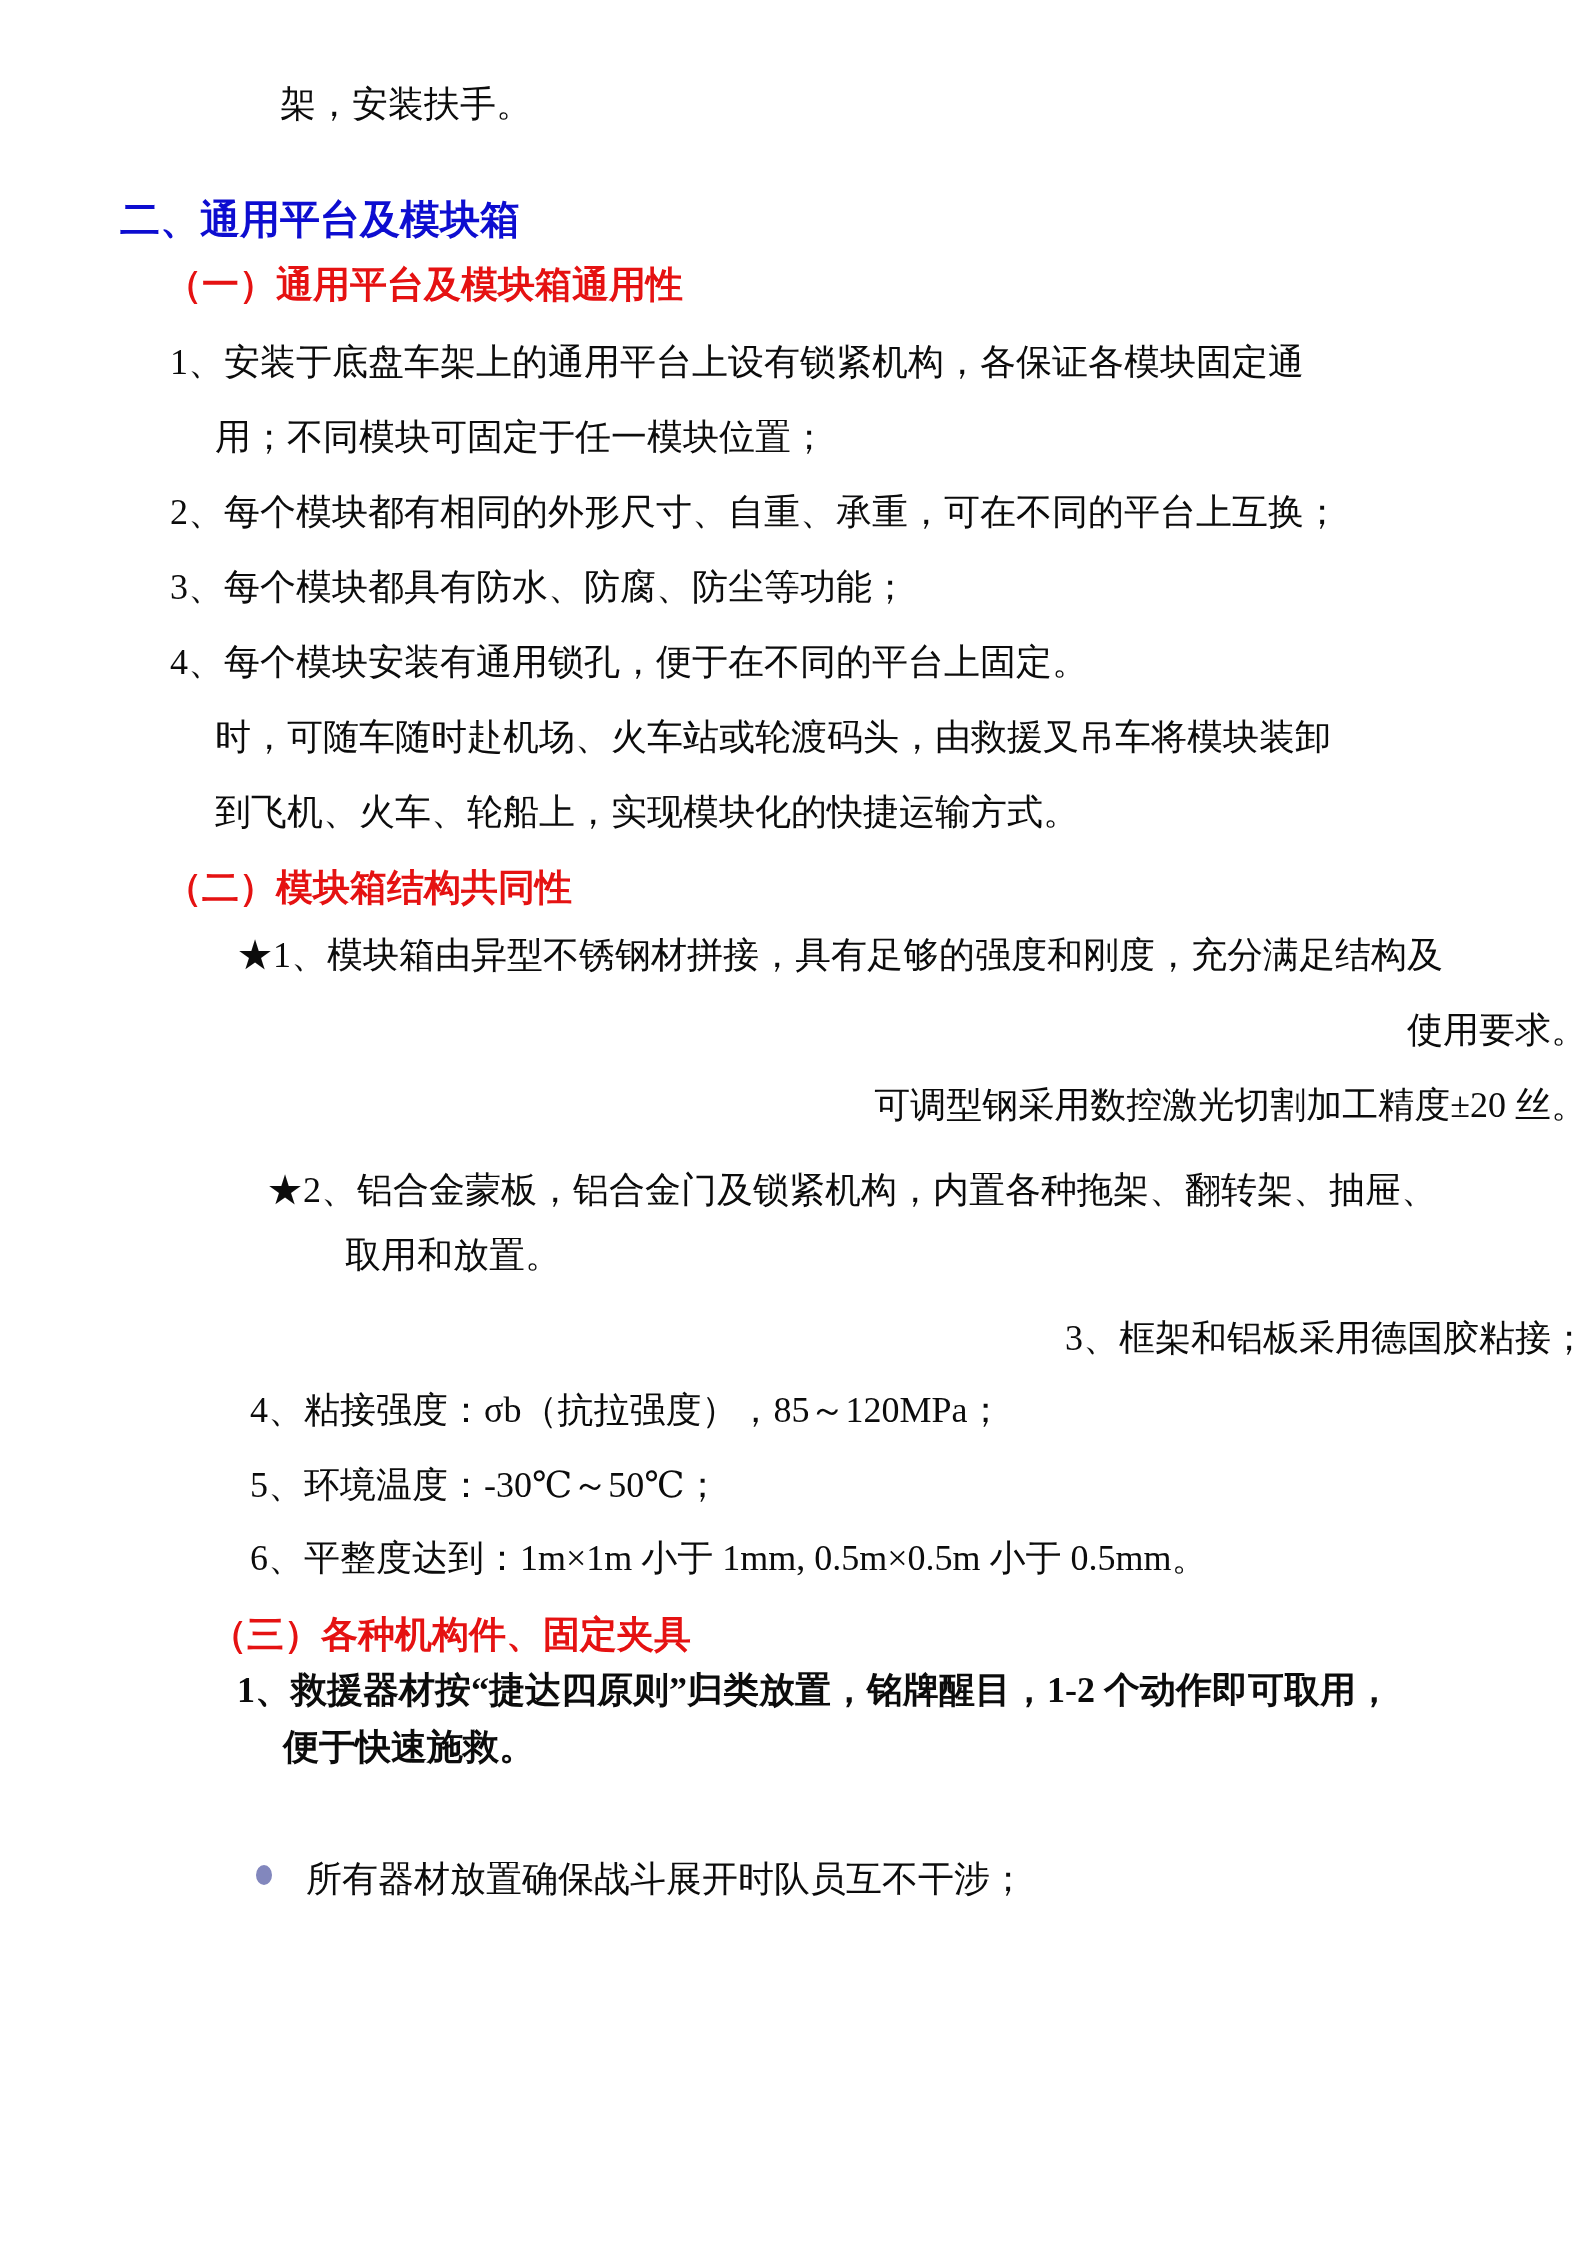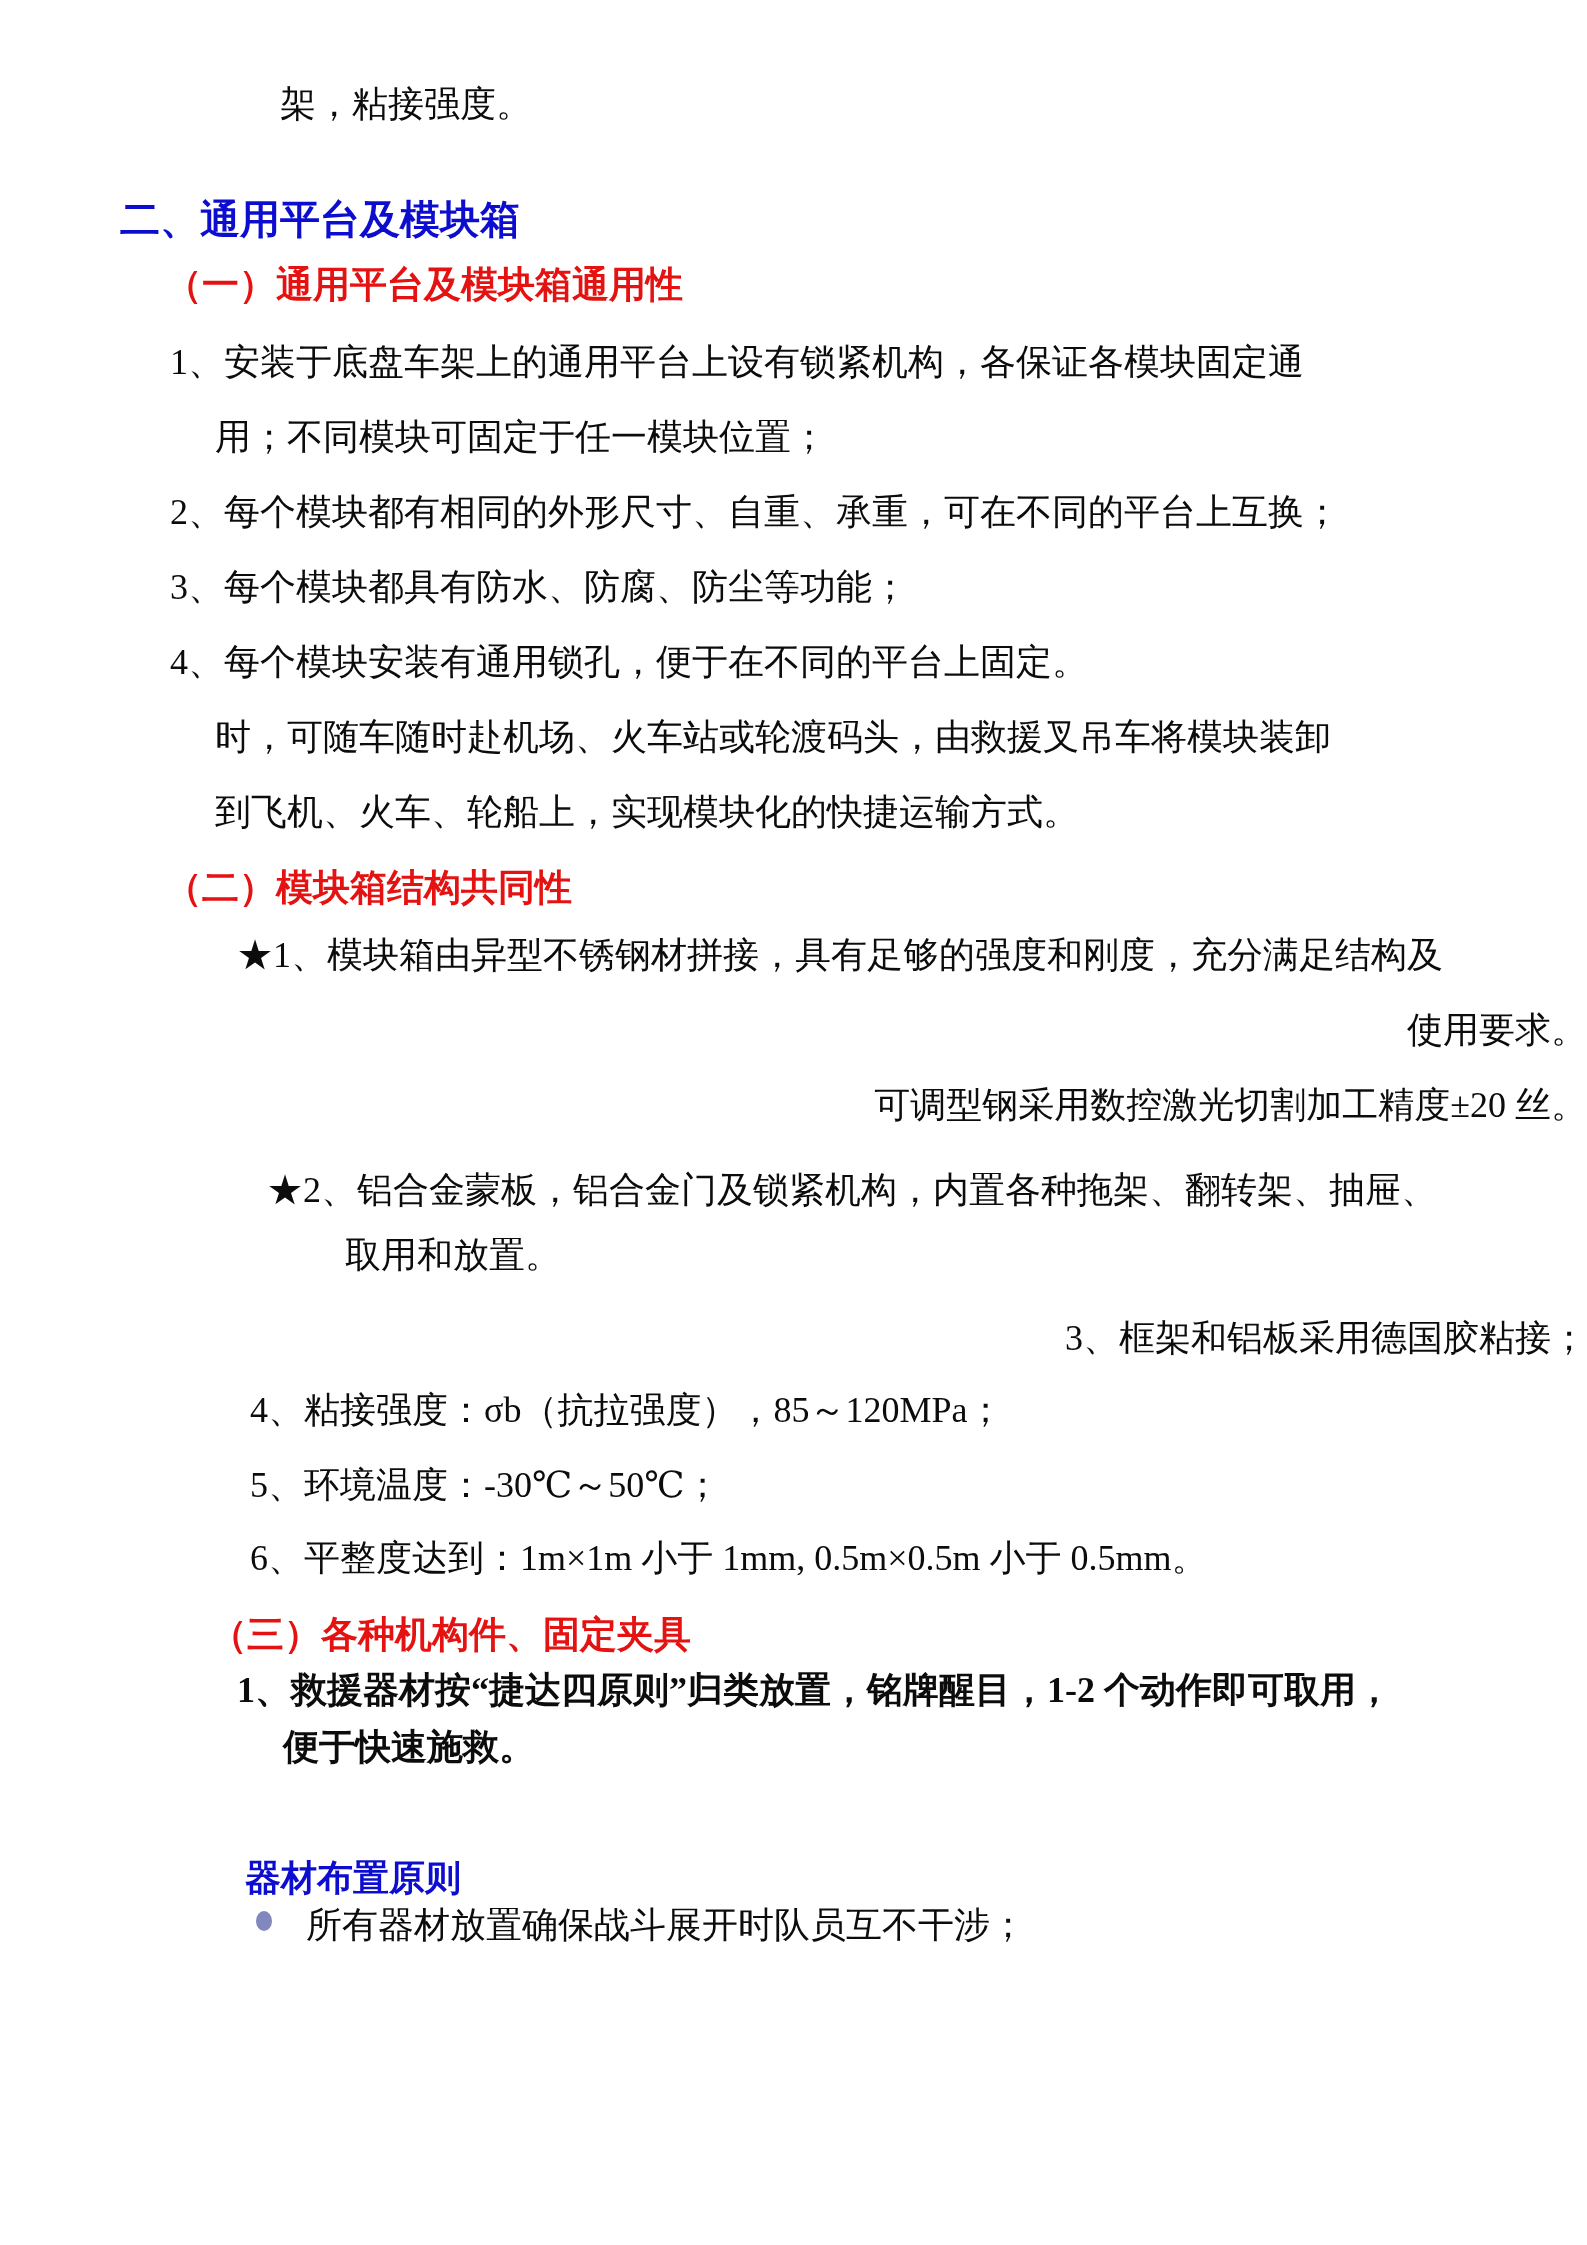--- a/index.html
+++ b/index.html
@@ -59,21 +59,21 @@
     background: #8287bd;
     margin-right: 34px;
     vertical-align: 6px;
   }
 </style>
 </head>
 <body>
 
 <div class="page">
 
-  <div class="line ml-carry mb66">架，粘接强度。</div>
+  <div class="line ml-carry mb66">架，安装扶手。</div>
 
   <div class="line h-main">二、通用平台及模块箱</div>
 
   <div class="line h-red h-red1">（一）通用平台及模块箱通用性</div>
 
   <div class="line ml-item">1、安装于底盘车架上的通用平台上设有锁紧机构，各保证各模块固定通</div>
   <div class="line ml-cont">用；不同模块可固定于任一模块位置；</div>
   <div class="line ml-item">2、每个模块都有相同的外形尺寸、自重、承重，可在不同的平台上互换；</div>
   <div class="line ml-item">3、每个模块都具有防水、防腐、防尘等功能；</div>
   <div class="line ml-item">4、每个模块安装有通用锁孔，便于在不同的平台上固定。</div>
@@ -92,19 +92,18 @@
   <div class="line ml-item2 mb24">3、框架和铝板采用德国胶粘接；</div>
   <div class="line ml-item2">4、粘接强度：σb（抗拉强度），85～120MPa；</div>
   <div class="line ml-item2 mb25">5、环境温度：-30℃～50℃；</div>
   <div class="line ml-item2 mb28">6、平整度达到：1m×1m 小于 1mm, 0.5m×0.5m 小于 0.5mm。</div>
 
   <div class="line h-red h-red3">（三）各种机构件、固定夹具</div>
 
   <div class="line ml-item3 bold mb9">1、救援器材按“捷达四原则”归类放置，铭牌醒目，1-2 个动作即可取用，</div>
   <div class="line ml-item3c bold mb84">便于快速施救。</div>
 
-  <div class="line h-bluesub">器材布置原则</div>
 
   <div class="bullet-row">
     <span class="bullet-dot"></span><span>所有器材放置确保战斗展开时队员互不干涉；</span>
   </div>
 
 </div>
 
 </body></html>

